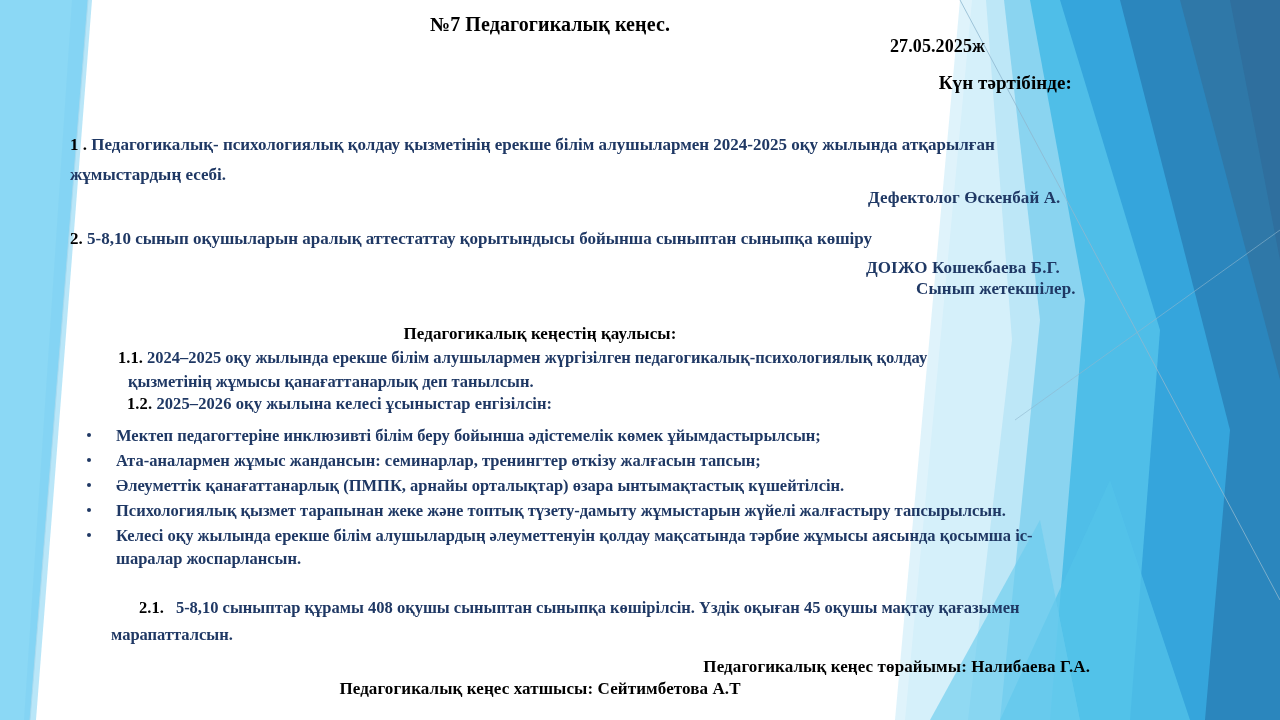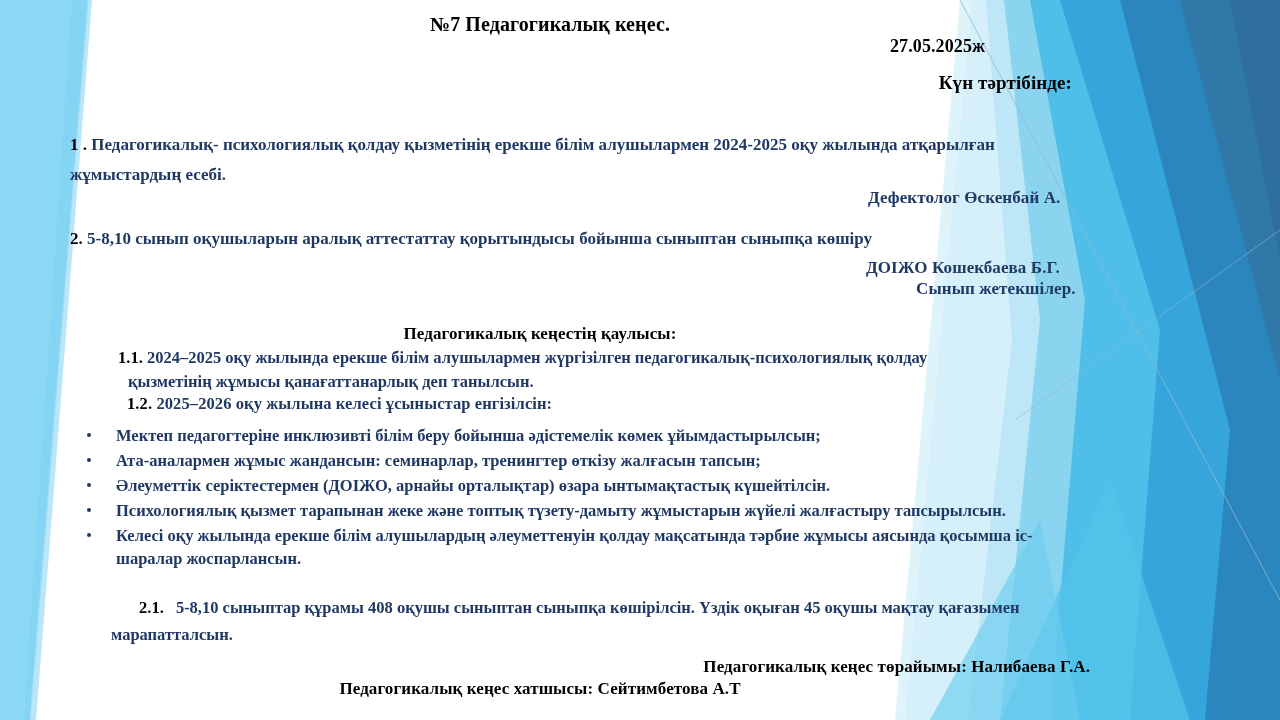--- a/index.html
+++ b/index.html
@@ -227,21 +227,21 @@
       <li>
         <span class="dot"></span>
         <span>Мектеп педагогтеріне инклюзивті білім беру бойынша әдістемелік көмек ұйымдастырылсын;</span>
       </li>
       <li>
         <span class="dot"></span>
         <span>Ата-аналармен жұмыс жандансын: семинарлар, тренингтер өткізу жалғасын тапсын;</span>
       </li>
       <li>
         <span class="dot"></span>
-        <span>Әлеуметтік серіктестермен (ДОІЖО, арнайы орталықтар) өзара ынтымақтастық күшейтілсін.</span>
+        <span>Әлеуметтік қанағаттанарлық (ПМПК, арнайы орталықтар) өзара ынтымақтастық күшейтілсін.</span>
       </li>
       <li>
         <span class="dot"></span>
         <span>Психологиялық қызмет тарапынан жеке және топтық түзету-дамыту жұмыстарын жүйелі жалғастыру тапсырылсын.</span>
       </li>
       <li>
         <span class="dot"></span>
         <span> Келесі оқу жылында ерекше білім алушылардың әлеуметтенуін қолдау мақсатында тәрбие жұмысы аясында қосымша іс-шаралар жоспарлансын.</span>
       </li>
     </ul>

